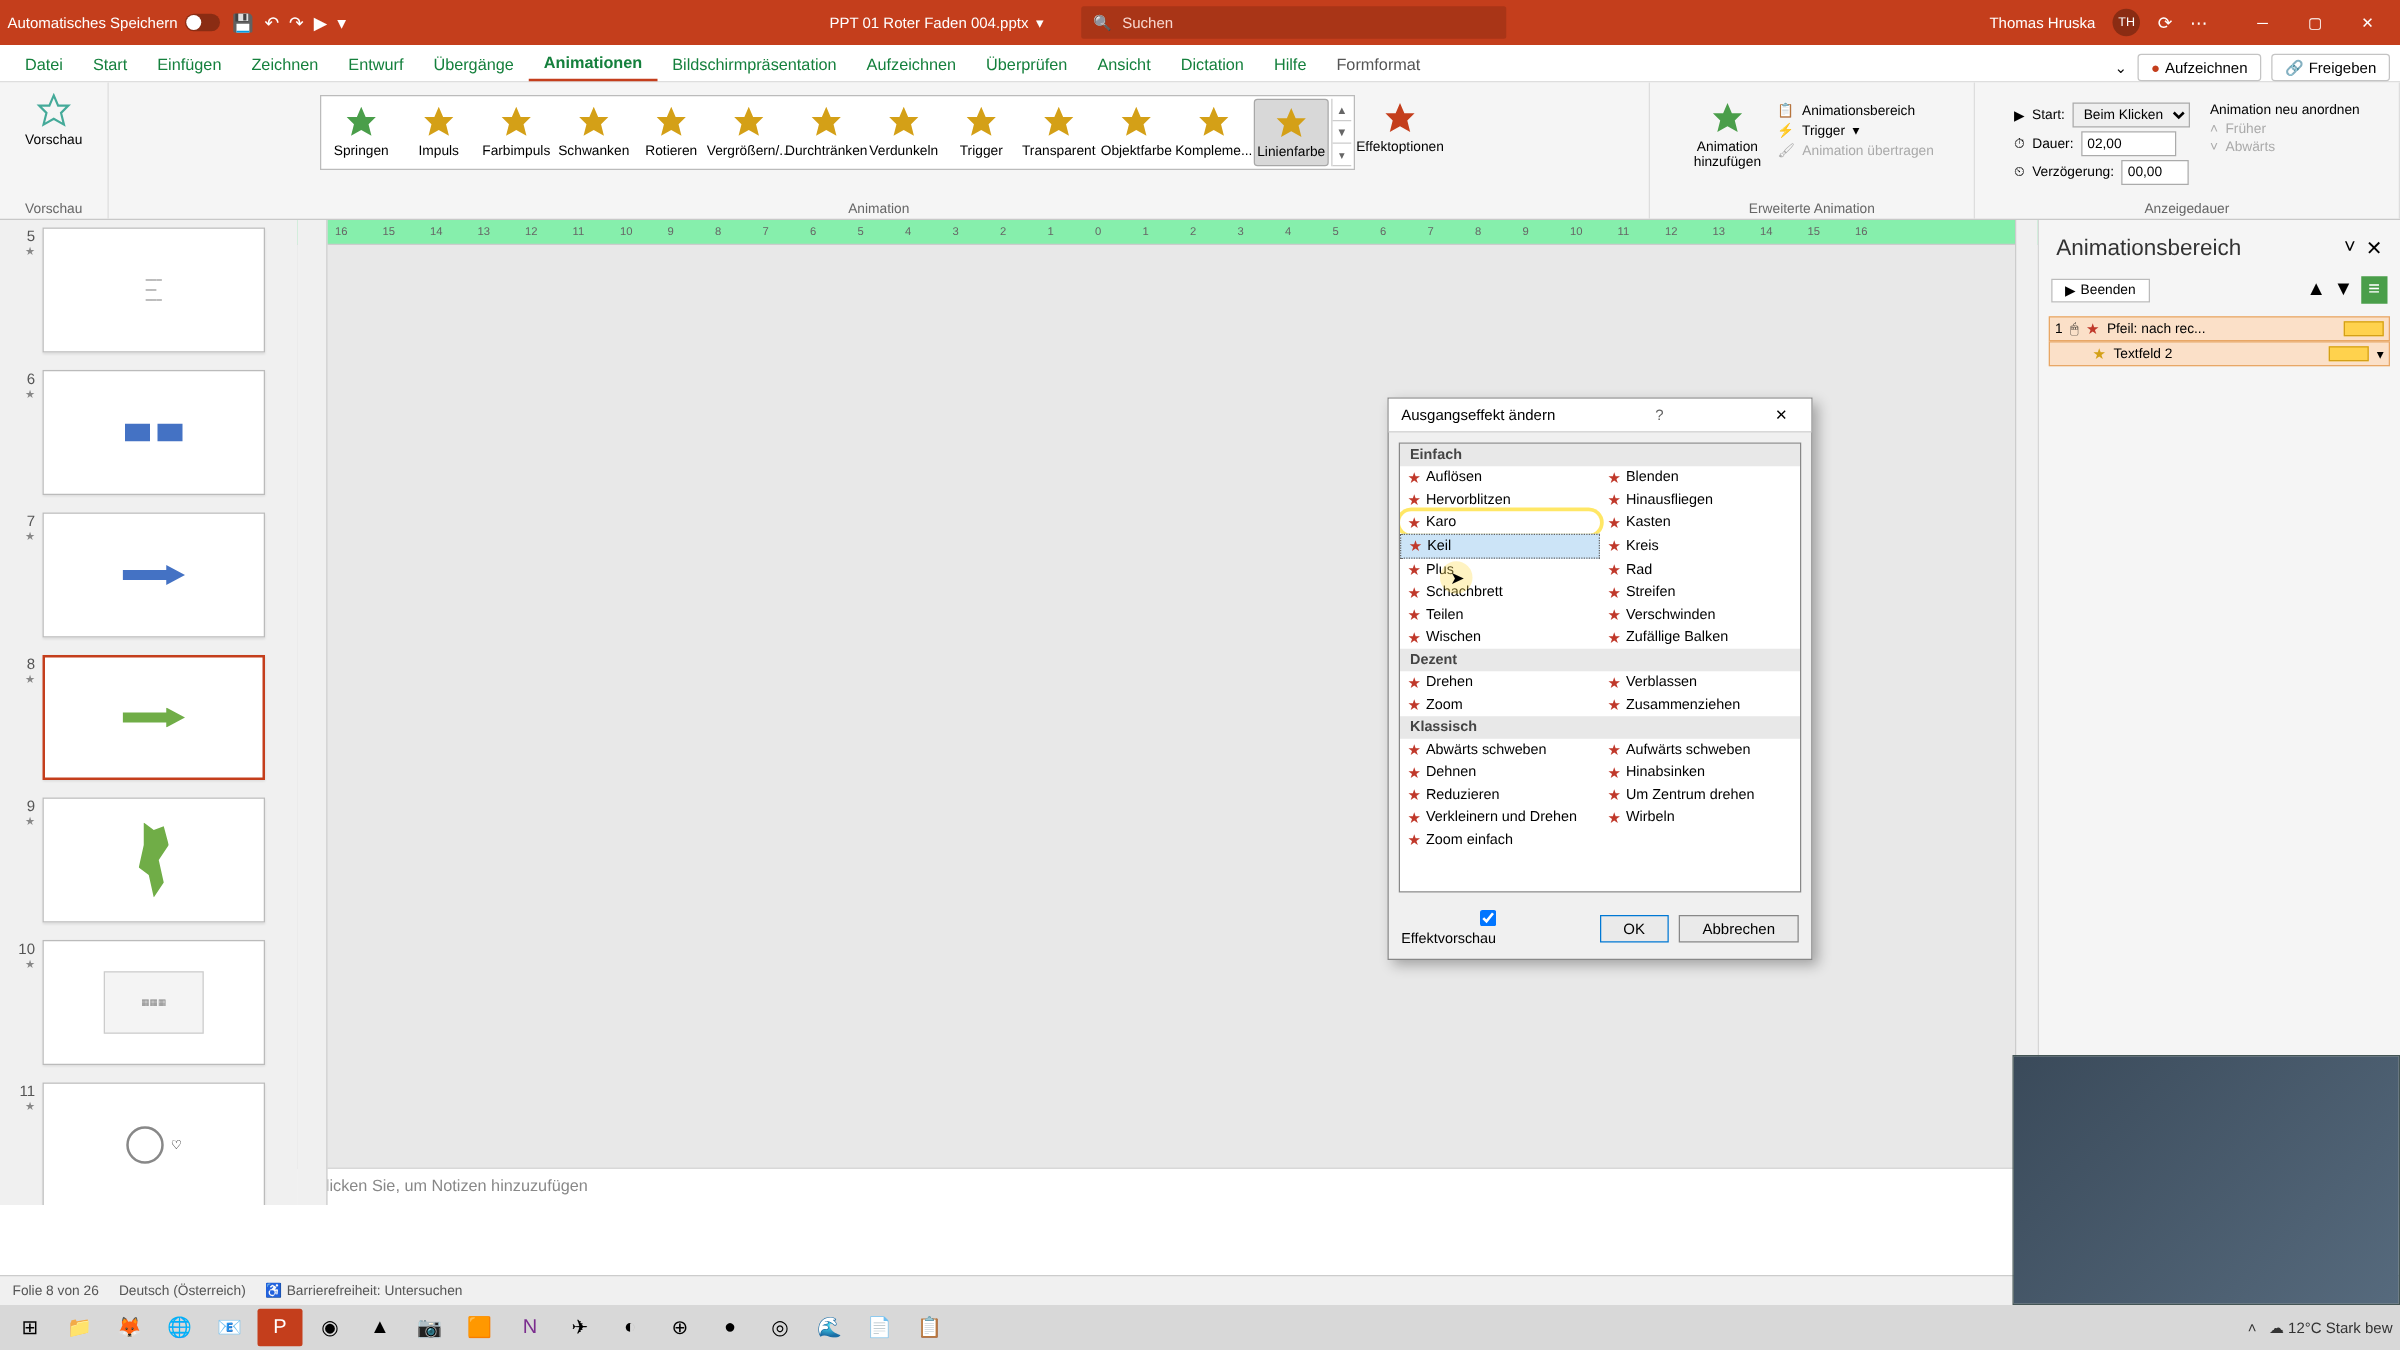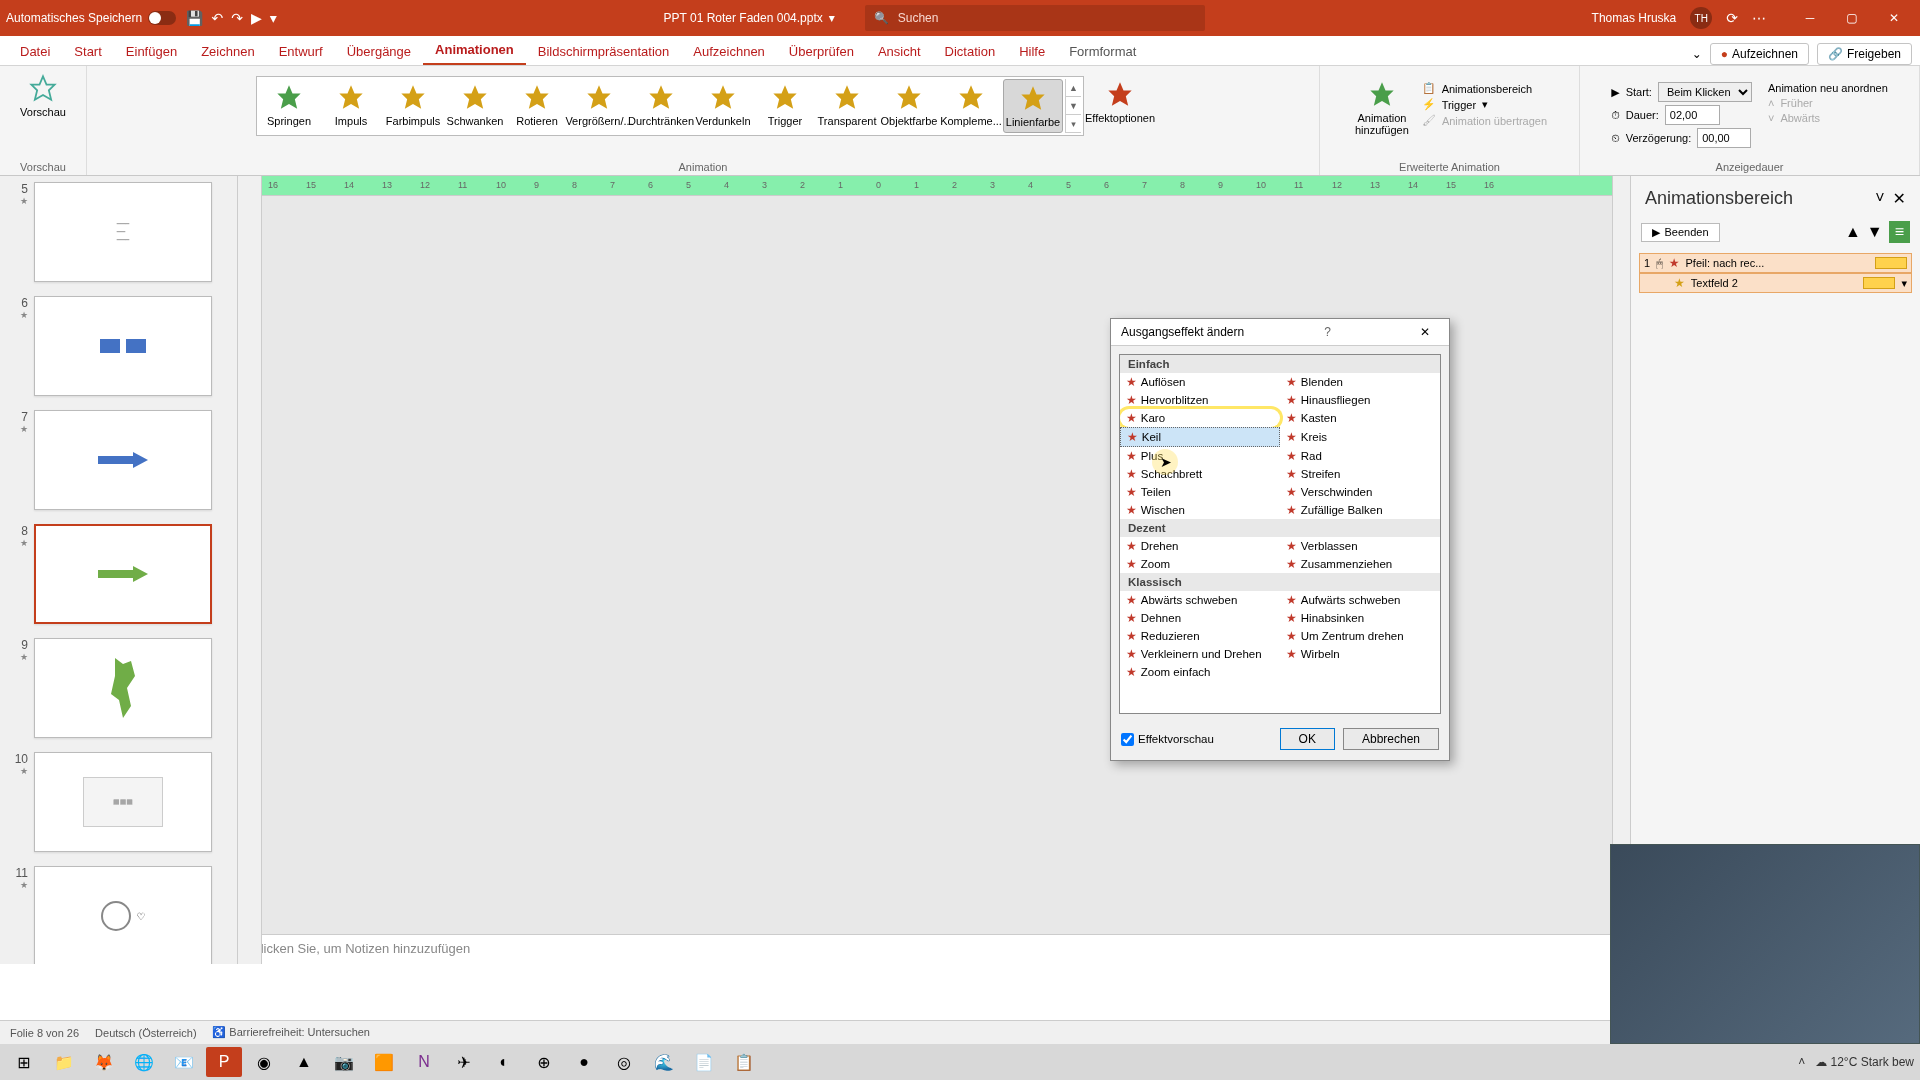--- a/index.html
+++ b/index.html
@@ -14,21 +14,21 @@
 .titlebar .center { flex: 1; display: flex; justify-content: center; align-items: center; gap: 30px; }
 .filename { display: flex; align-items: center; gap: 6px; }
 .search-box { background: #a93517; height: 26px; width: 340px; display: flex; align-items: center; padding: 0 10px; color: #f8d7cf; border-radius: 2px; gap: 8px; }
 .title-right { display: flex; align-items: center; gap: 14px; }
 .user-badge { width: 22px; height: 22px; background: #8a2c13; border-radius: 50%; display: flex; align-items: center; justify-content: center; font-size: 10px; }
 .win-btns { display: flex; gap: 2px; margin-left: 10px; }
 .win-btn { width: 40px; height: 28px; display: flex; align-items: center; justify-content: center; }
 
 
 .ribbon-tabs { height: 30px; background: #fff; display: flex; align-items: flex-end; padding: 0 8px; border-bottom: 1px solid #d4d4d4; }
-.ribbon-tab { padding: 6px 12px; font-size: 13px; color: #b91c1c; cursor: pointer; }
+.ribbon-tab { padding: 6px 12px; font-size: 13px; color: #15803d; cursor: pointer; }
 .ribbon-tab.active { border-bottom: 2px solid #c43e1c; font-weight: 600; }
 .ribbon-tab.contextual { color: #555; }
 .ribbon-right { margin-left: auto; display: flex; gap: 8px; align-items: center; font-size: 12px; }
 .ribbon-right .btn { border: 1px solid #c4c4c4; padding: 3px 10px; border-radius: 3px; display: flex; align-items: center; gap: 4px; }
 
 
 .ribbon { height: 110px; background: #f5f5f5; border-bottom: 1px solid #c8c8c8; display: flex; }
 .ribbon-group { border-right: 1px solid #ddd; display: flex; flex-direction: column; align-items: center; padding: 4px 8px 2px; position: relative; }
 .ribbon-group-label { font-size: 11px; color: #666; margin-top: auto; text-align: center; }
 .ribbon-items { display: flex; gap: 6px; flex: 1; align-items: flex-start; padding-top: 6px; }
@@ -79,21 +79,21 @@
 .dialog-title .dlg-close { margin-left: auto; width: 28px; text-align: center; cursor: pointer; }
 .dialog-title .dlg-help { width: 24px; text-align: center; cursor: pointer; color: #666; margin-left: auto; }
 .effect-list { background: #fff; border: 1px solid #888; margin: 8px; height: 360px; overflow-y: auto; font-size: 11.5px; }
 .effect-cat { background: #e8e8e8; padding: 3px 8px; font-weight: 600; color: #444; }
 .effect-grid { display: grid; grid-template-columns: 1fr 1fr; }
 .effect-item { padding: 2px 6px; display: flex; align-items: center; gap: 4px; cursor: pointer; }
 .effect-item.selected { background: #cce4f7; border: 1px dotted #666; }
 .effect-item.highlight { box-shadow: 0 0 0 3px #ffe766; border-radius: 10px; }
 .red-star { color: #c0392b; font-size: 12px; }
 .dialog-footer { display: flex; align-items: center; padding: 6px 10px 10px; gap: 8px; }
-.dialog-footer label { font-size: 11.5px; display: flex; align-items: flex-start; gap: 4px; }
+.dialog-footer label { font-size: 11.5px; display: flex; align-items: flex-end; gap: 4px; flex-direction: column; }
 .dialog-footer .dlg-btn { border: 1px solid #888; background: #eaeaea; padding: 3px 18px; font-size: 12px; cursor: pointer; }
 .dialog-footer .dlg-btn.primary { border: 1px solid #0078d4; }
 .dialog-footer .spacer { flex: 1; }
 
 
 .statusbar { position: absolute; bottom: 36px; left: 0; right: 0; height: 24px; background: #f0f0f0; border-top: 1px solid #ccc; display: flex; align-items: center; font-size: 11px; color: #555; padding: 0 10px; gap: 16px; }
 .statusbar .right { margin-left: auto; display: flex; gap: 14px; align-items: center; }
 
 
 .taskbar { position: absolute; bottom: 0; left: 0; right: 0; height: 36px; background: #d8d8d8; display: flex; align-items: center; padding: 0 6px; gap: 4px; }
@@ -306,21 +306,21 @@
     <div class="ribbon-items" style="gap:16px">
       <div class="timing-col">
         <div class="adv-row">
             <span>▶</span>
             <span>Start:</span>
             <select style="width:94px"><option>Beim Klicken</option></select>
           </div>
         <div class="adv-row">
             <span>⏱</span>
             <span>Dauer:</span>
-            <input style="width: 55px;" value="02,00">
+            <input style="width: 76px;" value="02,00">
           </div>
         <div class="adv-row">
             <span>⏲</span>
             <span>Verzögerung:</span>
             <input style="width: 54px;" value="00,00">
           </div>
       </div>
       <div class="timing-col">
         <div>Animation neu anordnen</div>
         <div class="adv-row" style="color:#aaa">˄ <span>Früher</span></div>

